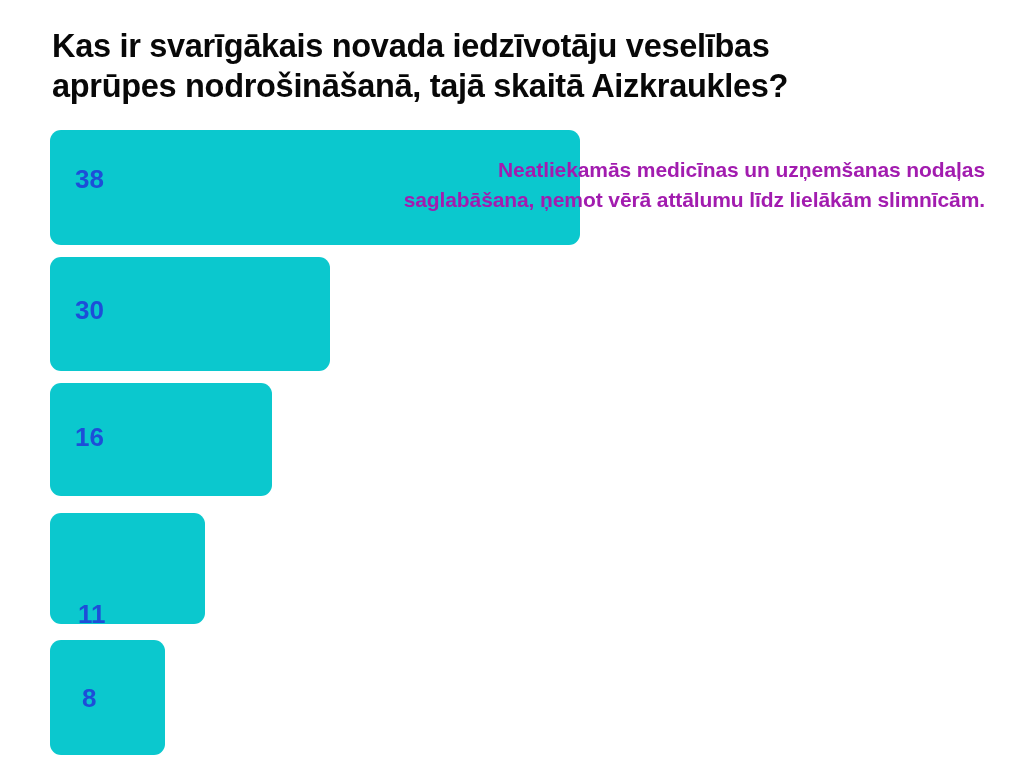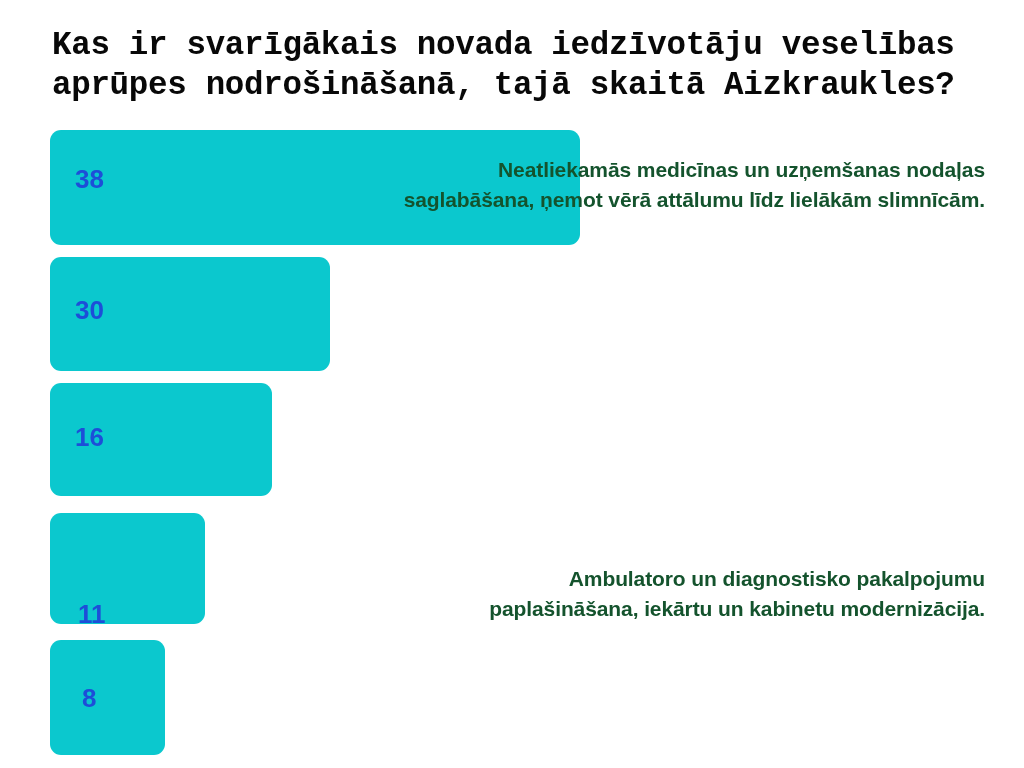--- a/index.html
+++ b/index.html
@@ -25,21 +25,20 @@
     position: absolute;
     left: 52px;
     top: 26px;
     width: 930px;
     font-size: 32.5px;
     line-height: 40px;
     font-weight: 700;
     color: #080808;
     letter-spacing: -0.3px;
     white-space: pre-line;
-    font-family: Liberation Mono, monospace;
   }
   .bar-row {
     position: absolute;
     left: 0;
     width: 1024px;
   }
   .bar {
     position: absolute;
     left: 50px;
     top: 0;
@@ -55,21 +54,21 @@
     letter-spacing: 0px;
     line-height: 1;
   }
   .bar-label {
     position: absolute;
     right: 39px;
     text-align: right;
     font-size: 21px;
     line-height: 30px;
     font-weight: 700;
-    color: #14532d;
+    color: #a21caf;
     letter-spacing: -0.1px;
     white-space: pre-line;
   }
 </style>
 </head>
 <body>
 
 <div id="poster">
 
   <div id="chart-title">Kas ir svarīgākais novada iedzīvotāju veselības
@@ -86,22 +85,20 @@
         <div class="bar" style="width: 280px; background: rgb(11, 200, 206);"></div>
         <div class="bar-value" style="left: 75px; top: 40px;">30</div>
       </div>
       <div class="bar-row" style="top: 383px; height: 113px;">
         <div class="bar" style="width: 222px; background: rgb(11, 200, 206);"></div>
         <div class="bar-value" style="left: 75px; top: 41px;">16</div>
       </div>
       <div class="bar-row" style="top: 513px; height: 111px;">
         <div class="bar" style="width: 155px; background: rgb(11, 200, 206);"></div>
         <div class="bar-value" style="left: 78px; top: 68px; margin-top: 20px;">11</div>
-        <div class="bar-label" style="top: 51px; width: 800px;">Ambulatoro un diagnostisko pakalpojumu
-paplašināšana, iekārtu un kabinetu modernizācija.</div>
       </div>
       <div class="bar-row" style="top: 640px; height: 115px;">
         <div class="bar" style="width: 115px; background: rgb(11, 200, 206);"></div>
         <div class="bar-value" style="left: 82px; top: 45px;">8</div>
       </div>
     </div>
 
 </div>
 
 </body></html>

